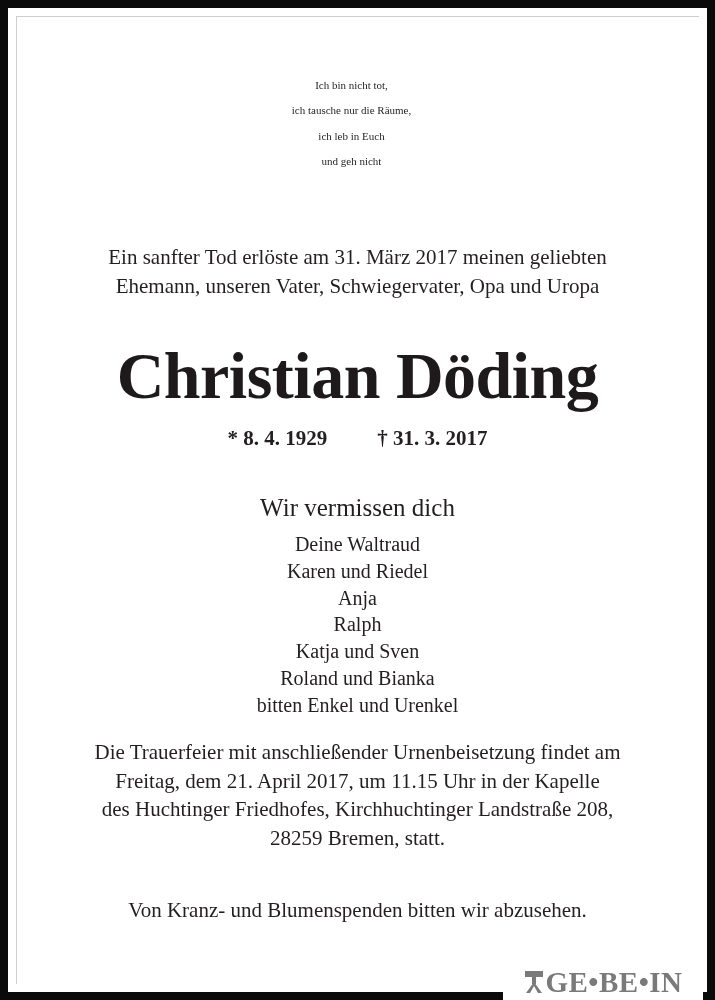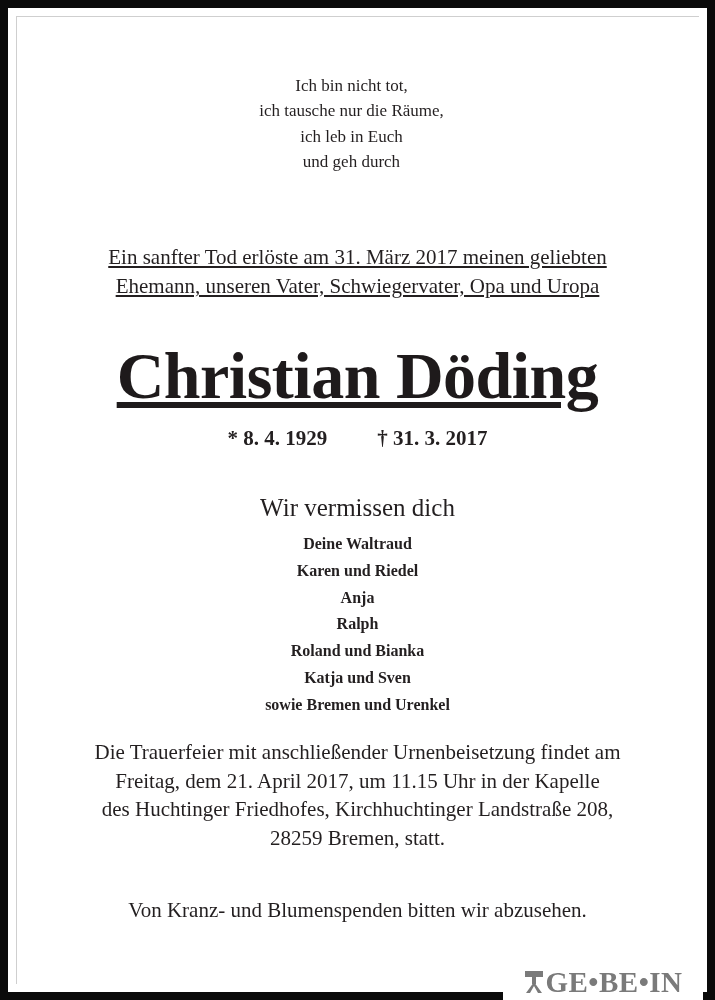--- a/index.html
+++ b/index.html
@@ -3,68 +3,68 @@
 <meta charset="utf-8">
 <style>
   html, body { margin:0; padding:0; background:#fff; }
   body { width:715px; height:1000px; position:relative; overflow:hidden; font-family:"Liberation Serif","DejaVu Serif",serif; color:#231f20; }
   .frame { position:absolute; left:0; top:0; width:715px; height:1000px; box-sizing:border-box; border-left:8px solid #0a0a0a; border-top:8px solid #0a0a0a; border-right:8px solid #0a0a0a; border-bottom:8px solid #0a0a0a; }
   .inner-line { position:absolute; left:8px; top:8px; right:8px; bottom:8px; border-left:1px solid #cfcfcf; border-top:1px solid #cfcfcf; }
   .logo-notch { position:absolute; right:12px; bottom:0; width:200px; height:36px; background:#fff; display:flex; align-items:center; justify-content:center; }
   .logo { font-family:"Liberation Serif",serif; font-weight:bold; font-size:29px; color:#7a7a7a; letter-spacing:0.5px; display:flex; align-items:center; gap:0; }
   .logo-icon { width:22px; height:24px; display:inline-block; }
   .content { position:absolute; left:8px; right:8px; top:0; text-align:center; }
-  .poem { position:absolute; top:73px; left:0; right:12px; font-size:17px; line-height:25.3px; }
-  .intro { position:absolute; top:243px; left:0; right:0; font-size:21px; line-height:29px;text-decoration:underline; }
-  .name { position:absolute; top:336px; left:0; right:0; font-size:66px; font-weight:bold; line-height:80px; letter-spacing:-0.5px; color:#1e1a1b;text-decoration:underline; }
+  .poem { position:absolute; top:73px; left:0; right:12px; font-size:11px; line-height:25.3px; }
+  .intro { position:absolute; top:243px; left:0; right:0; font-size:21px; line-height:29px; }
+  .name { position:absolute; top:336px; left:0; right:0; font-size:66px; font-weight:bold; line-height:80px; letter-spacing:-0.5px; color:#1e1a1b; }
   .dates { position:absolute; top:425px; left:0; right:0; font-size:21px; line-height:26px;font-weight:bold; }
   .dates span.gap { display:inline-block; width:50px; }
   .miss { position:absolute; top:495px; left:0; right:0; font-size:25px; line-height:26px; }
-  .family { position:absolute; top:531px; left:0; right:0; font-size:16px; font-weight:bold; line-height:26.8px; }
+  .family { position:absolute; top:531px; left:0; right:0; font-size:20px; font-weight:normal; line-height:26.8px; }
   .service { position:absolute; top:738px; left:0; right:0; font-size:21px; line-height:28.6px; }
   .closing { position:absolute; top:896px; left:0; right:0; font-size:21px; line-height:28px;font-family:Liberation Serif, serif; }
   .line { display:block; }
 </style>
 </head>
 <body>
 
 <div class="frame">
   <div class="inner-line"></div>
 </div>
 
 <div class="content">
 
   <div class="poem">
     <span class="line">Ich bin nicht tot,</span>
     <span class="line">ich tausche nur die Räume,</span>
     <span class="line">ich leb in Euch</span>
-    <span class="line">und geh durch</span>
+    <span class="line">und geh nicht</span>
   </div>
 
   <div class="intro">
     <span class="line">Ein sanfter Tod erlöste am 31. März 2017 meinen geliebten</span>
     <span class="line">Ehemann, unseren Vater, Schwiegervater, Opa und Uropa</span>
   </div>
 
   <div class="name">Christian Döding</div>
 
   <div class="dates">
     <span>* 8. 4. 1929</span><span class="gap"></span><span>† 31. 3. 2017</span>
   </div>
 
   <div class="miss">Wir vermissen dich</div>
 
   <div class="family">
     <span class="line">Deine Waltraud</span>
     <span class="line">Karen und Riedel</span>
     <span class="line">Anja</span>
     <span class="line">Ralph</span>
+    <span class="line">Katja und Sven</span>
     <span class="line">Roland und Bianka</span>
-    <span class="line">Katja und Sven</span>
-    <span class="line">sowie Bremen und Urenkel</span>
+    <span class="line">bitten Enkel und Urenkel</span>
   </div>
 
   <div class="service">
     <span class="line">Die Trauerfeier mit anschließender Urnenbeisetzung findet am</span>
     <span class="line">Freitag, dem 21. April 2017, um 11.15 Uhr in der Kapelle</span>
     <span class="line">des Huchtinger Friedhofes, Kirchhuchtinger Landstraße 208,</span>
     <span class="line">28259 Bremen, statt.</span>
   </div>
 
   <div class="closing">Von Kranz- und Blumenspenden bitten wir abzusehen.</div>

